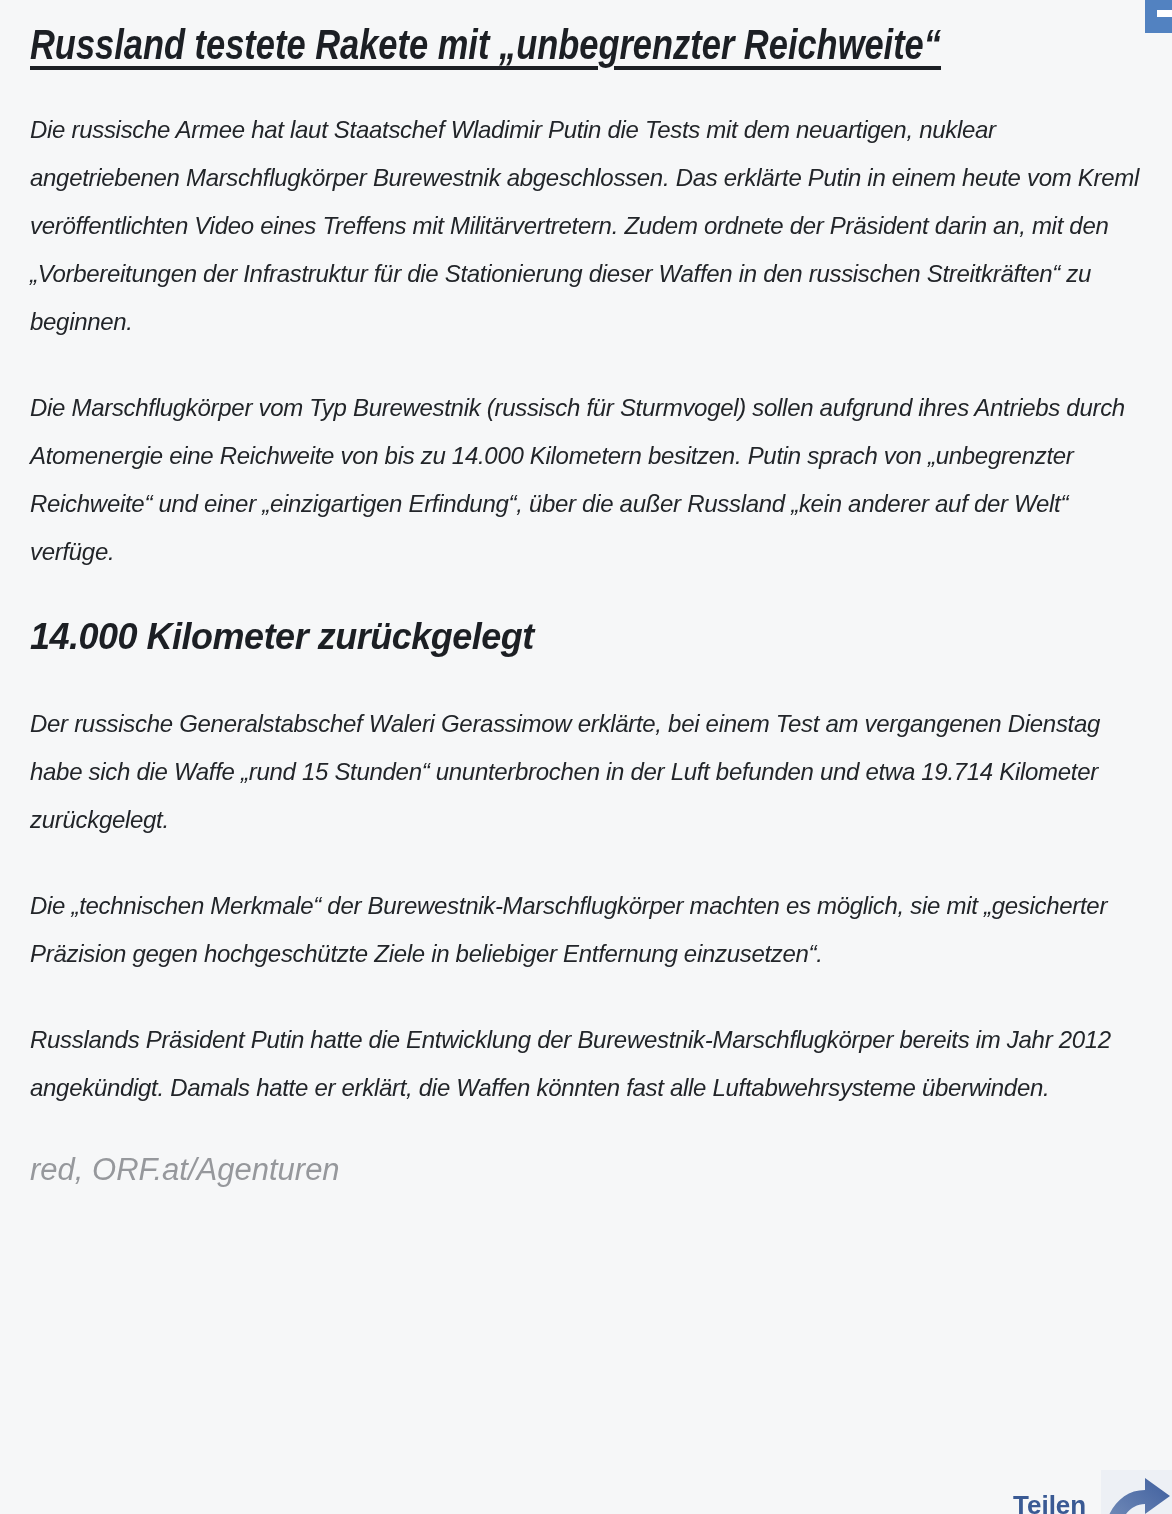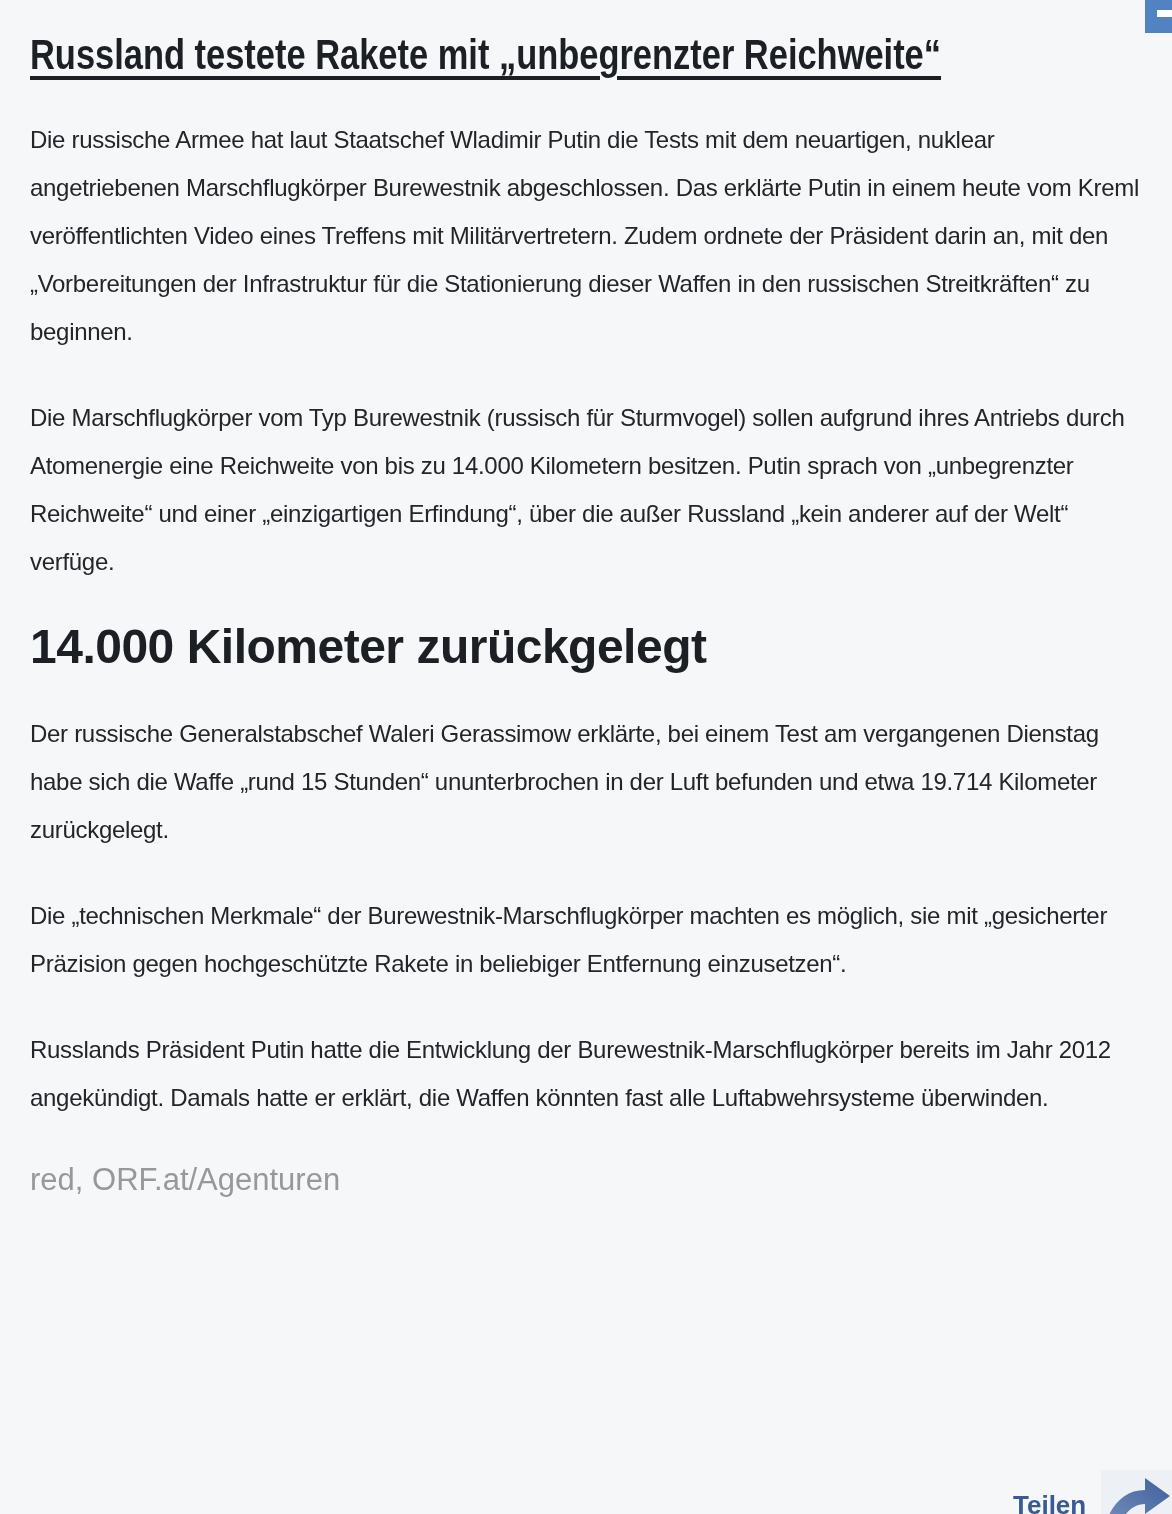--- a/index.html
+++ b/index.html
@@ -9,22 +9,23 @@
   body {
     width: 1172px;
     height: 1514px;
     background: #f6f7f8;
     overflow: hidden;
     position: relative;
     font-family: "Liberation Sans", "DejaVu Sans", sans-serif;
     color: #222529;
   }
   .content {
-    padding: 32px 30px 0 30px;
+    padding: 22px 30px 0 30px;
     width: 1112px;
+    font-style: italic;
   }
   h1.headline {
     margin: 0 0 38px 0;
     font-size: 42px;
     line-height: 46px;
     font-weight: bold;
     color: #1c1f24;
     white-space: nowrap;
   }
   h1.headline .condense {
@@ -37,21 +38,21 @@
   }
   p.body-text {
     margin: 0 0 38px 0;
     font-size: 24px;
     line-height: 48px;
     letter-spacing: -0.3px;
     color: #222529;
   }
   h2.subheading {
     margin: 8px 0 40px 0;
-    font-size: 48px;
+    font-size: 36px;
     line-height: 46px;
     font-weight: bold;
     color: #1c1f24;
     letter-spacing: -0.5px;
   }
   .byline {
     margin-top: 24px;
     font-size: 31px;
     line-height: 40px;
     color: #96989c;
@@ -109,21 +110,21 @@
   </h1>
 
   <p class="body-text">Die russische Armee hat laut Staatschef Wladimir Putin die Tests mit dem neuartigen, nuklear angetriebenen Marschflugkörper Burewestnik abgeschlossen. Das erklärte Putin in einem heute vom Kreml veröffentlichten Video eines Treffens mit Militärvertretern. Zudem ordnete der Präsident darin an, mit den „Vorbereitungen der Infrastruktur für die Stationierung dieser Waffen in den russischen Streitkräften“ zu beginnen.</p>
 
   <p class="body-text">Die Marschflugkörper vom Typ Burewestnik (russisch für Sturmvogel) sollen aufgrund ihres Antriebs durch Atomenergie eine Reichweite von bis zu 14.000 Kilometern besitzen. Putin sprach von „unbegrenzter Reichweite“ und einer „einzigartigen Erfindung“, über die außer Russland „kein anderer auf der Welt“ verfüge.</p>
 
   <h2 class="subheading">14.000 Kilometer zurückgelegt</h2>
 
   <p class="body-text">Der russische Generalstabschef Waleri Gerassimow erklärte, bei einem Test am vergangenen Dienstag habe sich die Waffe „rund 15 Stunden“ ununterbrochen in der Luft befunden und etwa 19.714 Kilometer zurückgelegt.</p>
 
-  <p class="body-text">Die „technischen Merkmale“ der Burewestnik-Marschflugkörper machten es möglich, sie mit „gesicherter Präzision gegen hochgeschützte Rakete in beliebiger Entfernung einzusetzen“.</p>
+  <p class="body-text">Die „technischen Merkmale“ der Burewestnik-Marschflugkörper machten es möglich, sie mit „gesicherter Präzision gegen hochgeschützte Ziele in beliebiger Entfernung einzusetzen“.</p>
 
   <p class="body-text">Russlands Präsident Putin hatte die Entwicklung der Burewestnik-Marschflugkörper bereits im Jahr 2012 angekündigt. Damals hatte er erklärt, die Waffen könnten fast alle Luftabwehrsysteme überwinden.</p>
 
   <div class="byline">red, ORF.at/Agenturen</div>
 
 </div>
 
 <div class="topright-btn">
   <span class="bar"></span>
 </div>

